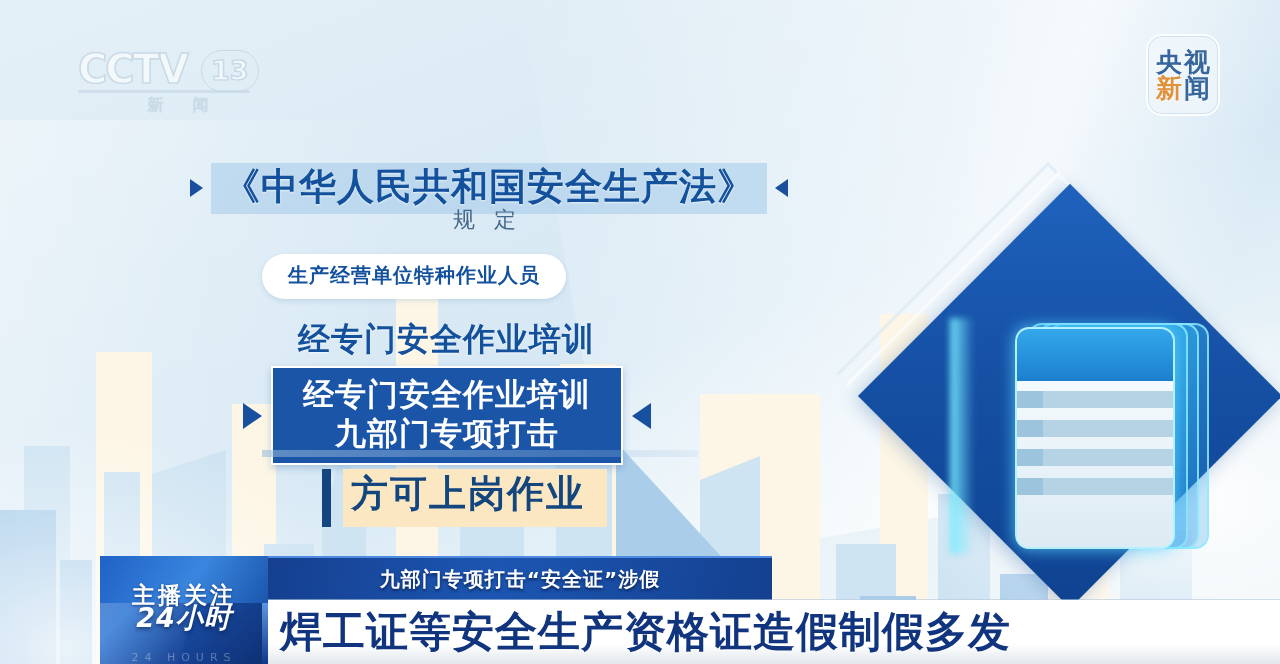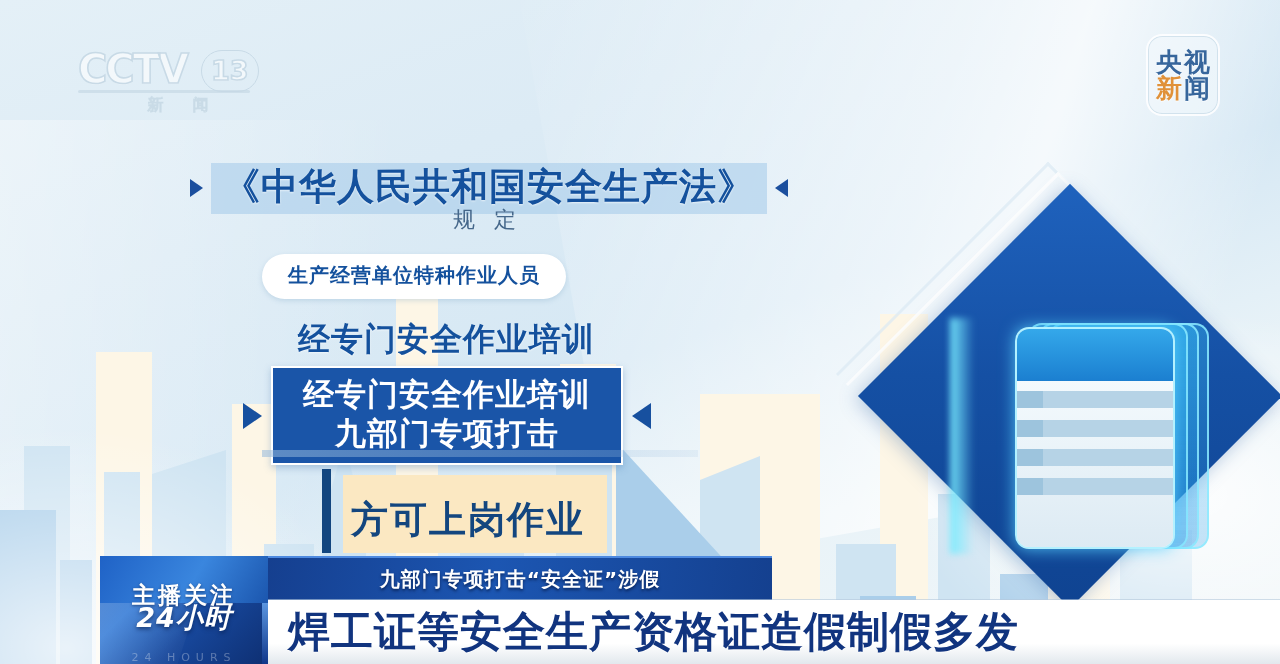--- a/index.html
+++ b/index.html
@@ -122,21 +122,21 @@
     line-height:1.26;white-space:nowrap;
   }
   .blue-box-shadow{
     position:absolute;left:262px;top:450px;width:436px;height:7px;
     background:linear-gradient(90deg,rgba(150,185,220,.55),rgba(170,200,228,.2));
   }
 
   .final-wrap{position:absolute;left:322px;top:469px;display:flex;align-items:stretch;gap:12px;}
   .final-bar{width:9px;background:#13467f;}
   .final-hl{
-    background:#fbe8c2;padding:20px 22px 8px 8px;display:flex;align-items:center;margin-top:6px;
+    background:#fbe8c2;padding:0 22px 8px 8px;display:flex;align-items:center;
   }
   .final-hl .t{
     font-size:37px;font-weight:bold;color:#13467f;letter-spacing:2px;white-space:nowrap;
   }
 
   
   .diamond-area{position:absolute;left:800px;top:218px;width:480px;height:400px;}
   .diamond{
     position:absolute;left:120px;top:28px;width:300px;height:300px;
     transform:rotate(45deg);
@@ -221,21 +221,21 @@
     text-shadow:0 2px 3px rgba(0,15,50,.65);white-space:nowrap;
   }
   .lt-kicker-edge{
     position:absolute;left:262px;top:556px;width:6px;height:44px;
     background:linear-gradient(180deg,#6fa8e8,#1b4fa0);
   }
 
   .lt-main{
     position:absolute;left:268px;top:600px;width:1012px;height:64px;
     background:linear-gradient(180deg,#ffffff 0%,#ffffff 68%,#e2e8ed 100%);
-    display:flex;align-items:center;padding-left:20px;
+    display:flex;align-items:center;padding-left:12px;
     box-shadow:0 -1px 0 rgba(180,200,220,.6);
   }
   .lt-main span{
     font-size:42px;font-weight:bold;color:#11347f;letter-spacing:1px;white-space:nowrap;
     text-shadow:0 1px 0 rgba(255,255,255,.6);
   }
   .lt-main-edge{
     position:absolute;left:262px;top:600px;width:6px;height:64px;
     background:linear-gradient(180deg,#5e9ae4,#10378a);
   }

